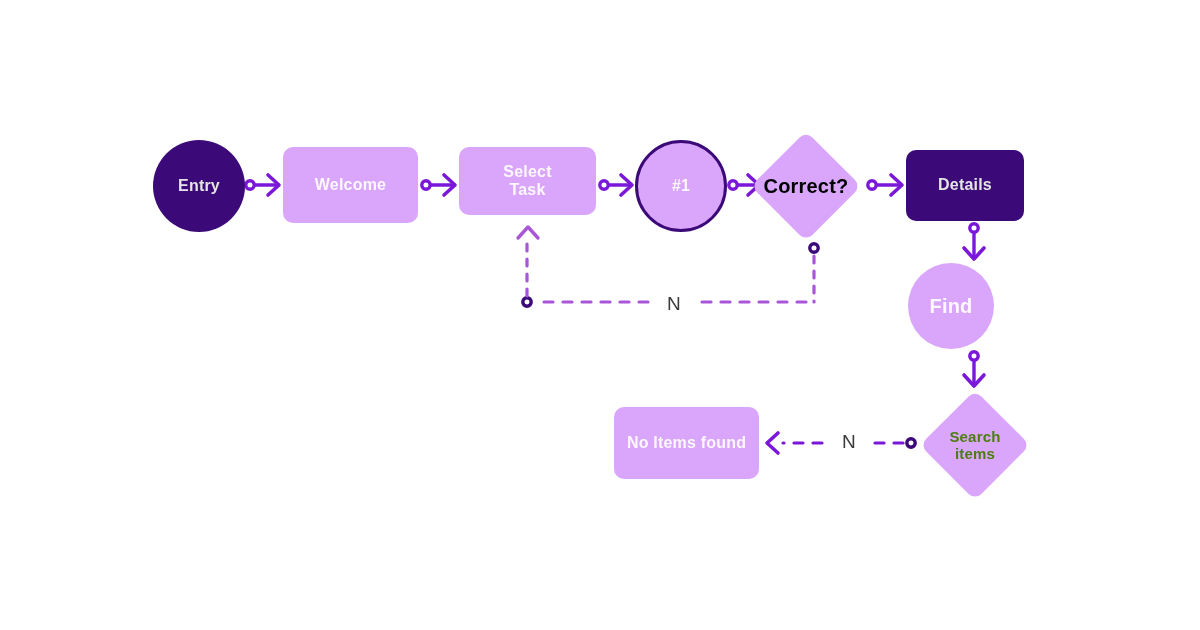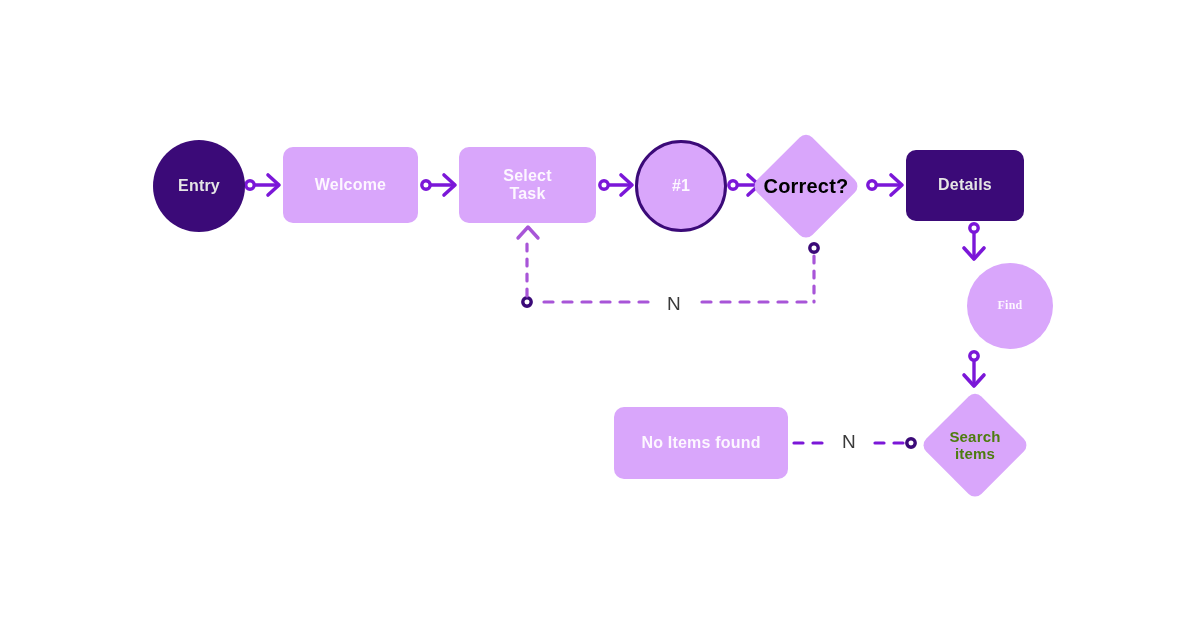--- a/index.html
+++ b/index.html
@@ -146,49 +146,49 @@
   </svg>
 
   <div class="node shape-circle fill-dark" style="left:153px; top:140px; width:92px; height:92px; font-size:16px;">
     <span class="lbl">Entry</span>
   </div>
 
   <div class="node shape-roundrect fill-light" style="left:283px; top:147px; width:135px; height:76px; font-size:16px;">
     <span class="lbl">Welcome</span>
   </div>
 
-  <div class="node shape-roundrect fill-light" style="left:459px; top:147px; width:137px; height:76px; font-size:16px;">
+  <div class="node shape-roundrect fill-light" style="left:459px; top:147px; width:137px; height:68px; font-size:16px;">
     <span class="lbl">Select
 Task</span>
   </div>
 
   <div class="node shape-circle fill-light-outlined" style="left:635px; top:140px; width:92px; height:92px; font-size:16px;">
     <span class="lbl">#1</span>
   </div>
 
   <div class="node shape-diamond-wrap" style="left:752px; top:132px; width:108px; height:108px; font-size:20px; color:#000000;">
     <span class="dia fill-light"></span>
     <span class="lbl">Correct?</span>
   </div>
 
   <div class="node shape-roundrect fill-dark" style="left:906px; top:150px; width:118px; height:71px; font-size:16px;">
     <span class="lbl">Details</span>
   </div>
 
-  <div class="node shape-circle fill-light" style="left:967px; top:263px; width:86px; height:86px; font-size:12px;font-family:Liberation Serif, serif;">
+  <div class="node shape-circle fill-light" style="left:908px; top:263px; width:86px; height:86px; font-size:20px;">
     <span class="lbl">Find</span>
   </div>
 
   <div class="node shape-diamond-wrap" style="left:921px; top:391px; width:108px; height:108px; font-size:15px; color:#4d7c0f;">
     <span class="dia fill-light"></span>
     <span class="lbl">Search
 items</span>
   </div>
 
-  <div class="node shape-roundrect fill-light" style="left:614px; top:407px; width:174px; height:72px; font-size:16px;">
+  <div class="node shape-roundrect fill-light" style="left:614px; top:407px; width:145px; height:72px; font-size:16px;">
     <span class="lbl">No Items found</span>
   </div>
 
   <div class="edge-label" style="left:660px; top:294px;">N</div>
 
   <div class="edge-label" style="left:835px; top:432px;">N</div>
 
 </div>
 
 </body></html>

